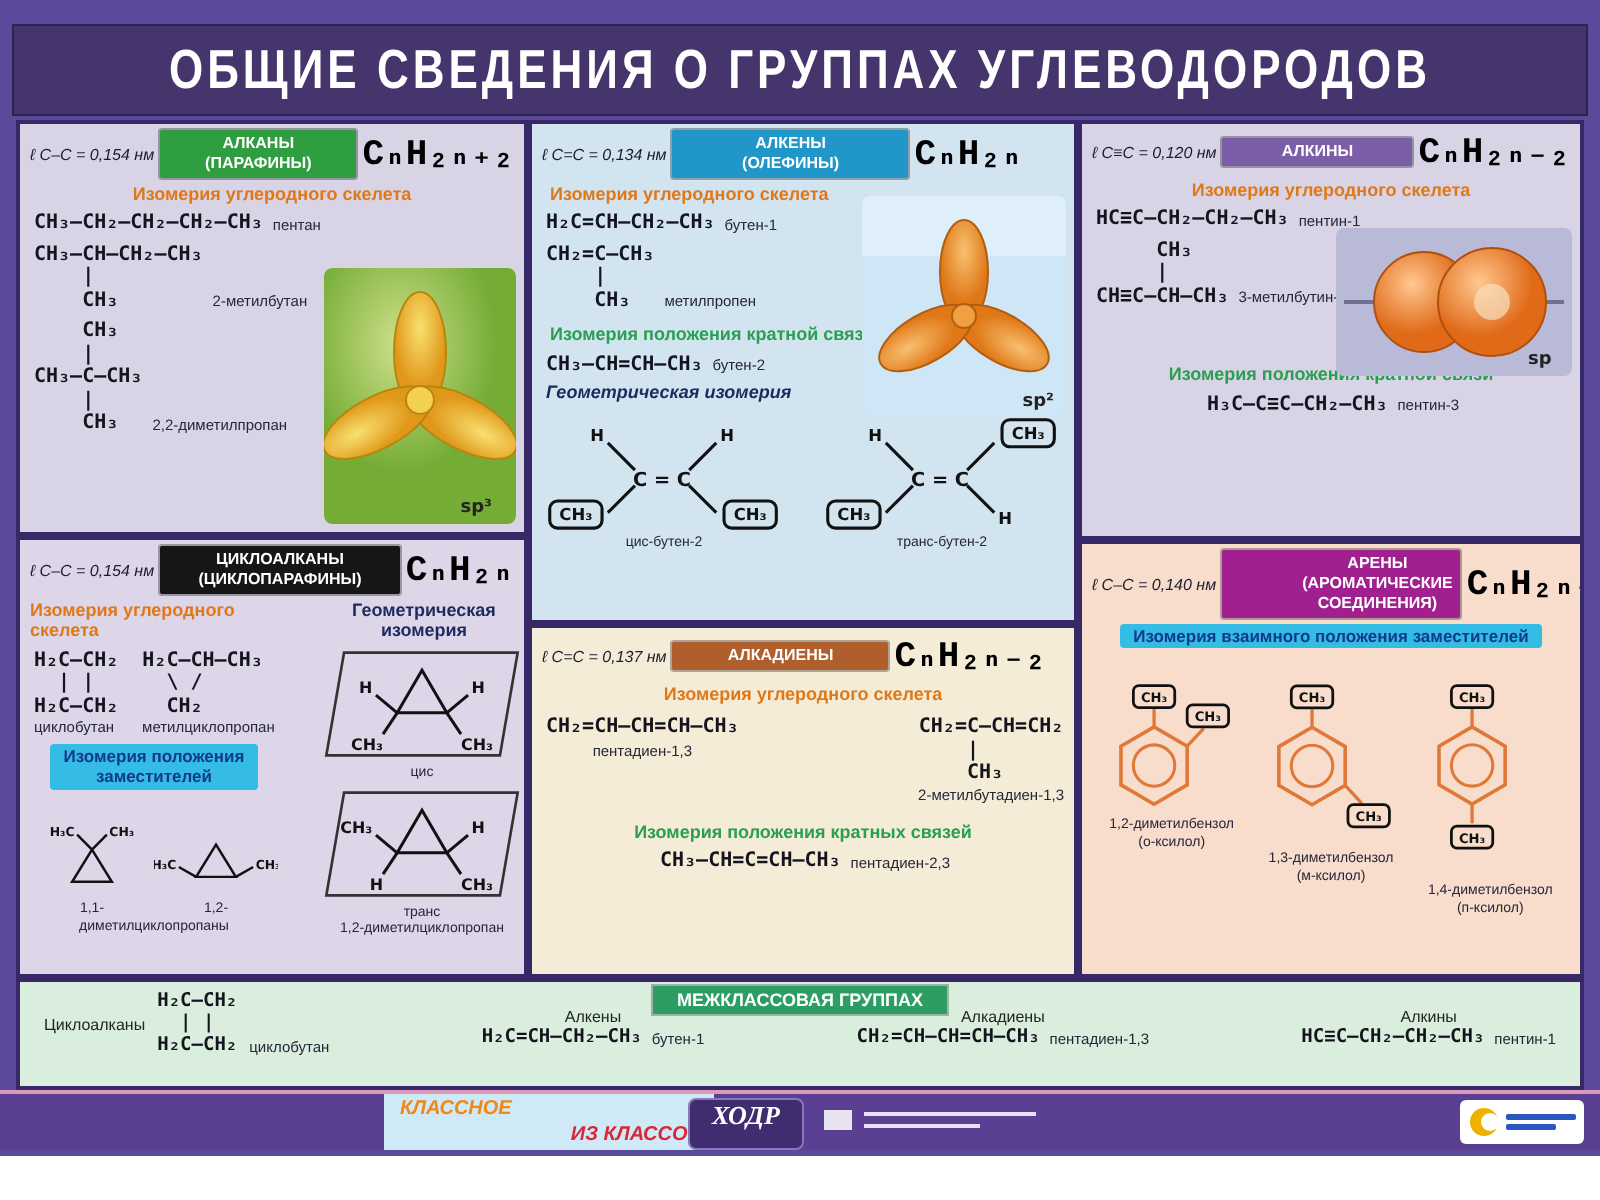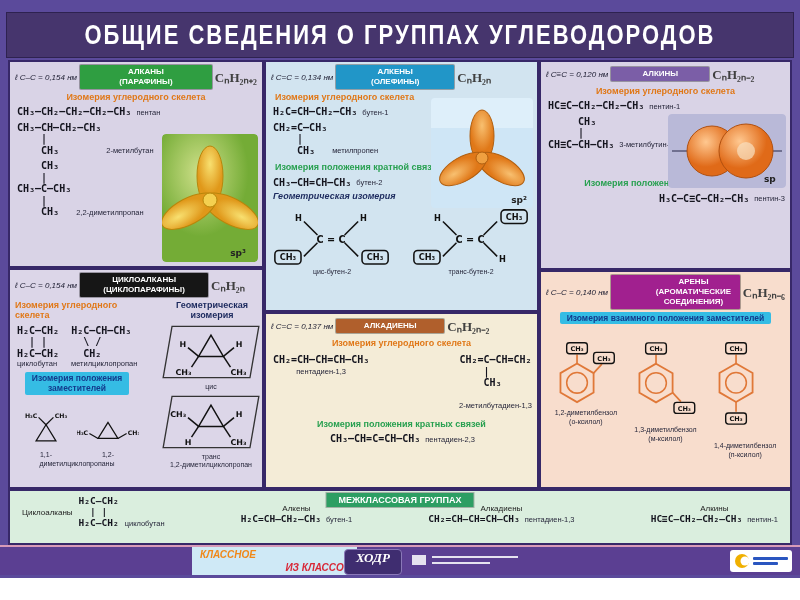--- a/index.html
+++ b/index.html
@@ -13,21 +13,21 @@
   #p-alkenes{left:264px;top:60px;width:275px;height:252px;background:#d2e4f0;}
   #p-dienes{left:264px;top:312px;width:275px;height:177px;background:#f4ecd7;}
   #p-alkynes{left:539px;top:60px;width:253px;height:210px;background:#d9d3e6;}
   #p-arenes{left:539px;top:270px;width:253px;height:219px;background:#f8ddcd;}
   #p-inter{left:8px;top:489px;width:784px;height:56px;background:#daeede;}
   .phead{display:flex;align-items:center;gap:3px;margin-top:1px;}
   .bond{font-size:8px;font-style:italic;color:#1c1c30;white-space:nowrap;flex:0 0 auto;}
   .badge{flex:1;text-align:center;color:#fff;font-size:8px;font-weight:bold;padding:2px 4px;white-space:pre-line;line-height:1.25;border-radius:1px;box-shadow:0 0 0 1px rgba(0,0,0,.3);}
   .b-green{background:#2f9e41;} .b-blue{background:#2196c8;} .b-violet{background:#7b5ea7;}
   .b-black{background:#161616;} .b-brown{background:#b05f2c;} .b-magenta{background:#a1208f;padding-left:40px;}
-  .gform{font-size:13px;font-weight:bold;color:#404040;white-space:nowrap;flex:0 0 auto;font-family:Liberation Serif, serif;}
+  .gform{font-size:18px;font-weight:bold;color:#000000;white-space:nowrap;flex:0 0 auto;font-family:Liberation Mono, monospace;}
   .sech{font-size:9px;font-weight:bold;text-align:center;margin-top:3px;line-height:1.15;white-space:pre-line;}
   .h-orange{color:#e07818;} .h-green{color:#28a050;}
   .h-cyan{display:block;margin:3px auto 16px;width:max-content;background:#35bce4;color:#123a8c;padding:1px 7px;border-radius:2px;font-size:8.5px;font-weight:bold;text-align:center;white-space:pre-line;line-height:1.2;}
   .plainh{font-size:9px;font-weight:bold;font-style:italic;color:#1c2a5e;margin:3px 0 0 2px;white-space:pre-line;line-height:1.15;}
   .struct{display:flex;align-items:flex-end;gap:5px;margin:4px 0 0 2px;}
   .struct pre{margin:0;font-family:"DejaVu Sans Mono",monospace;font-size:10px;font-weight:bold;line-height:1.15;color:#14141e;white-space:pre;}
   .sname{font-size:7.5px;color:#26263a;white-space:pre-line;padding-bottom:1px;}
   .orb{position:absolute;border-radius:4px;}
   svg text{font-family:"DejaVu Sans",sans-serif;}
   .cols{display:flex;gap:16px;}
@@ -212,21 +212,21 @@
           </radialGradient>
         </defs>
       <rect width="118" height="74" rx="3" fill="#b9b9d8"></rect>
       <line x1="4" y1="37" x2="114" y2="37" stroke="#707090" stroke-width="2"></line>
       <circle cx="44" cy="37" r="25" fill="url(#sph)" stroke="#b05010" stroke-width="1"></circle>
       <circle cx="78" cy="37" r="27" fill="url(#sph)" stroke="#b05010" stroke-width="1"></circle>
       <circle cx="78" cy="37" r="9" fill="#f8e0c0" opacity=".7"></circle>
       <text x="96" y="68" font-size="9" font-weight="bold" fill="#222">sp</text>
     </svg>
     <div class="sech h-green" style="margin-top:28px">Изомерия положения кратной связи</div>
-    <div class="struct" style="justify-content:flex-end">
+    <div class="struct" style="justify-content:center">
       <pre>H₃C—C≡C—CH₂—CH₃</pre>
       <span class="sname">пентин-3</span>
     </div>
   </section>
 
   <section class="panel" id="p-cyclo">
     <div class="phead">
       <span class="bond">ℓ C–C = 0,154 нм</span>
       <span class="badge b-black" style="max-width:120px">ЦИКЛОАЛКАНЫ
 (ЦИКЛОПАРАФИНЫ)</span>
@@ -321,21 +321,21 @@
       <span class="bond">ℓ C=C = 0,137 нм</span>
       <span class="badge b-brown" style="max-width:100px">АЛКАДИЕНЫ</span>
       <span class="gform">CₙH₂ₙ₋₂</span>
     </div>
     <div class="sech h-orange">Изомерия углеродного скелета</div>
     <div class="rowflex" style="justify-content:space-between;margin-top:2px">
       <div class="struct" style="flex-direction:column;align-items:center;gap:1px">
         <pre>CH₂=CH—CH=CH—CH₃</pre>
         <span class="sname">пентадиен-1,3</span>
       </div>
-      <div class="struct" style="flex-direction:column;align-items:center;gap:12px">
+      <div class="struct" style="flex-direction:column;align-items:center;gap:0">
         <pre>CH₂=C—CH=CH₂
     |
     CH₃</pre>
         <span class="sname">2-метилбутадиен-1,3</span>
       </div>
     </div>
     <div class="sech h-green" style="margin-top:8px">Изомерия положения кратных связей</div>
     <div class="struct" style="justify-content:center">
       <pre>CH₃—CH=C=CH—CH₃</pre>
       <span class="sname">пентадиен-2,3</span>

